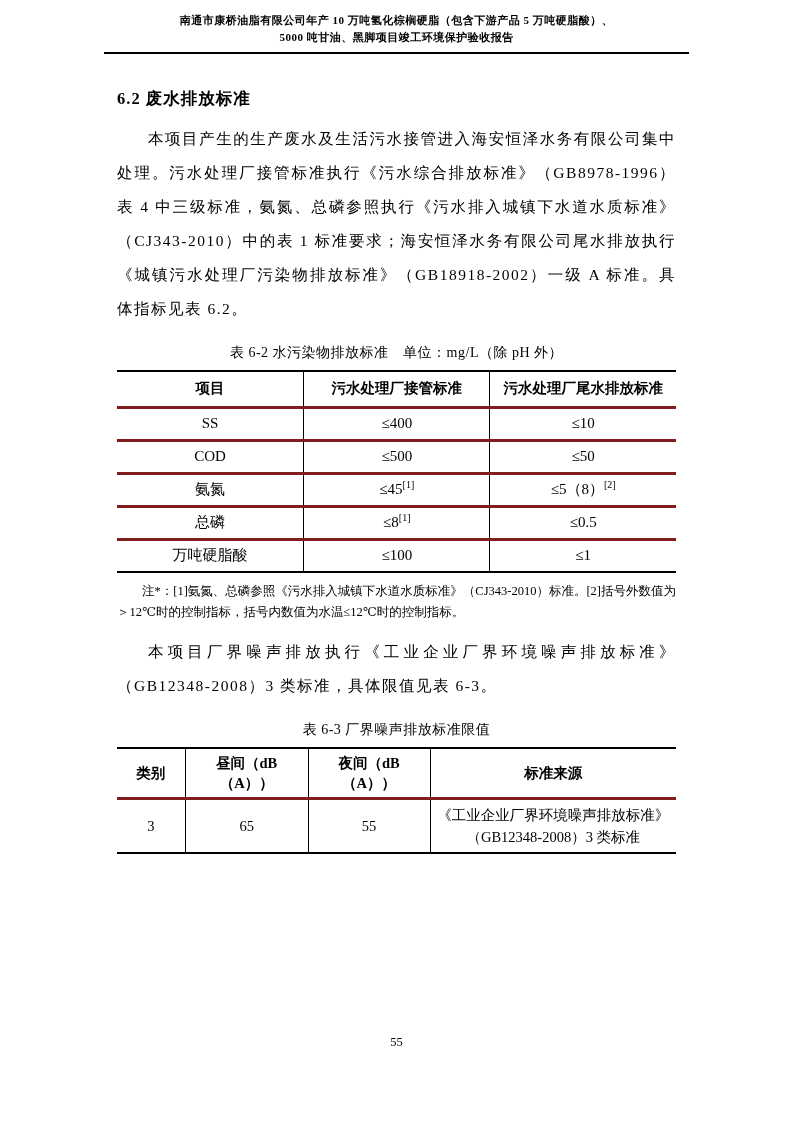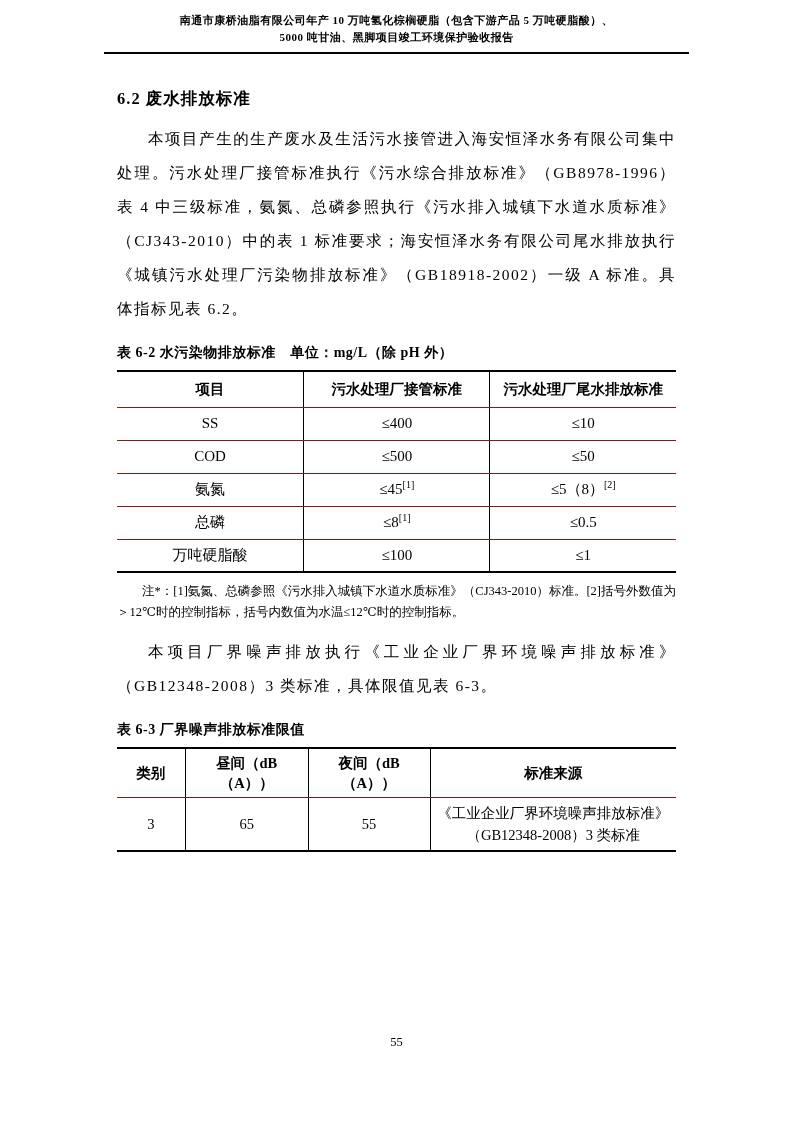--- a/index.html
+++ b/index.html
@@ -35,36 +35,36 @@
   .para {
     margin-top:12px;
     font-size:15.5px;
     line-height:34px;
     text-align:justify;
     text-indent:2em;
     letter-spacing:1.5px;
   }
   .table-title {
     margin-top:18px;
-    text-align:left;
-    font-weight:bold;
+    text-align:center;
+    font-weight:normal;
     font-size:14px;
     letter-spacing:0.5px;
   }
   
   table {
     width:100%;
     margin-top:8px;
     border-collapse:collapse;
     border-top:2.5px solid #000;
     border-bottom:2.5px solid #000;
     font-size:15px;
   }
   th, td {
-    border-bottom:1px solid #7f1d1d;
+    border-bottom:3px solid #7f1d1d;
     text-align:center;
     vertical-align:middle;
     padding:4px 4px;
   }
   th + th, td + td { border-left:1px solid #000; }
   tr:last-child td { border-bottom:none; }
   th { font-weight:bold; font-size:14.5px; height:36px; }
   .t62 td { height:33px; }
   sup { font-size:10px; vertical-align:super; line-height:0; }
   .note {

